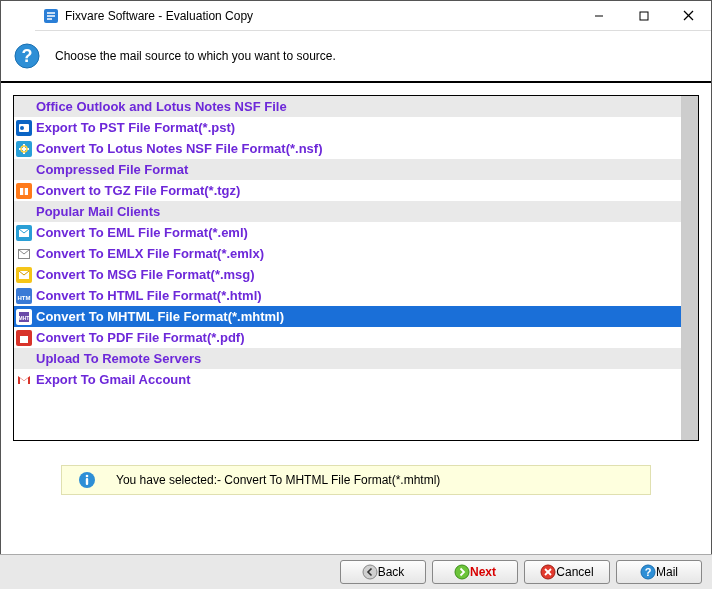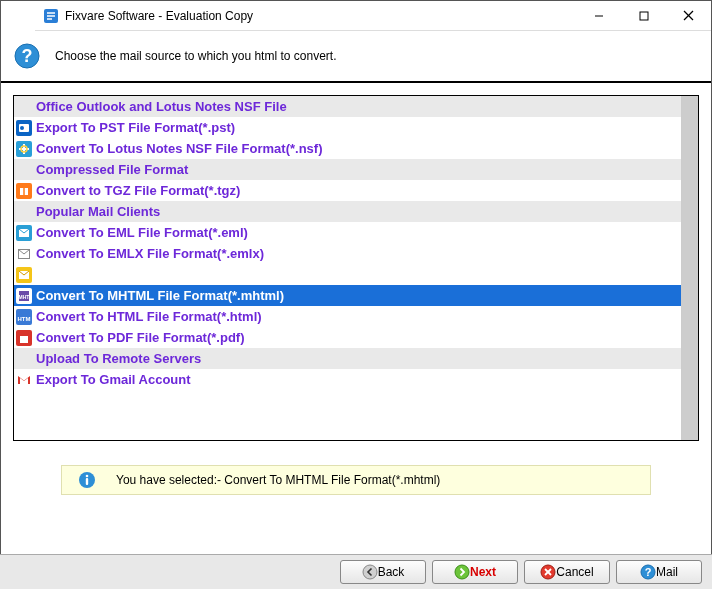--- a/index.html
+++ b/index.html
@@ -64,21 +64,21 @@
   </div>
 </div>
 
 <div class="header-band">
   <span class="q-icon">
     <svg viewBox="0 0 28 28">
         <circle cx="14" cy="14" r="12" fill="#2e8fd6" stroke="#1a6fb0" stroke-width="1"></circle>
         <text x="14" y="20" text-anchor="middle" font-size="18" font-weight="bold" fill="#fff">?</text>
       </svg>
   </span>
-  <span class="prompt">Choose the mail source to which you html to convert.</span>
+  <span class="prompt">Choose the mail source to which you want to source.</span>
 </div>
 
 <div class="body-area">
   <div class="list-frame">
     <div class="list-inner" id="list-inner">
         <div class="list-row category">
           <span class="row-icon">
             <svg viewBox="0 0 16 16"></svg>
           </span>
           <span>Office Outlook and Lotus Notes NSF File</span>
@@ -146,39 +146,40 @@
           <span>Convert To EMLX File Format(*.emlx)</span>
         </div>
         <div class="list-row">
           <span class="row-icon">
             <svg viewBox="0 0 16 16">
               <rect width="16" height="16" rx="2" fill="#f5c518"></rect>
               <rect x="3" y="4" width="10" height="8" fill="#fff"></rect>
               <path d="M3 4l5 4 5-4" fill="none" stroke="#d49a00"></path>
             </svg>
           </span>
+          <span>Convert To MSG File Format(*.msg)</span>
+        </div>
+        <div class="list-row">
+          <span class="row-icon">
+            <svg viewBox="0 0 16 16">
+              <rect width="16" height="16" rx="2" fill="#3a7ad6"></rect>
+              <text x="8" y="12" text-anchor="middle" font-size="6" fill="#fff" font-weight="bold">HTM</text>
+            </svg>
+          </span>
+          <span>Convert To HTML File Format(*.html)</span>
         </div>
         <div class="list-row selected">
           <span class="row-icon">
             <svg viewBox="0 0 16 16">
               <rect width="16" height="16" rx="2" fill="#fff"></rect>
               <rect x="3" y="3" width="10" height="10" fill="#6a4aa8"></rect>
               <text x="8" y="11" text-anchor="middle" font-size="5" fill="#fff">MHT</text>
             </svg>
           </span>
           <span>Convert To MHTML File Format(*.mhtml)</span>
-        </div>
-        <div class="list-row">
-          <span class="row-icon">
-            <svg viewBox="0 0 16 16">
-              <rect width="16" height="16" rx="2" fill="#3a7ad6"></rect>
-              <text x="8" y="12" text-anchor="middle" font-size="6" fill="#fff" font-weight="bold">HTM</text>
-            </svg>
-          </span>
-          <span>Convert To HTML File Format(*.html)</span>
         </div>
         <div class="list-row">
           <span class="row-icon">
             <svg viewBox="0 0 16 16">
               <rect width="16" height="16" rx="2" fill="#d8342a"></rect>
               <rect x="4" y="3" width="8" height="10" fill="#fff"></rect>
               <rect x="4" y="3" width="8" height="3" fill="#d8342a"></rect>
             </svg>
           </span>
           <span>Convert To PDF File Format(*.pdf)</span>

